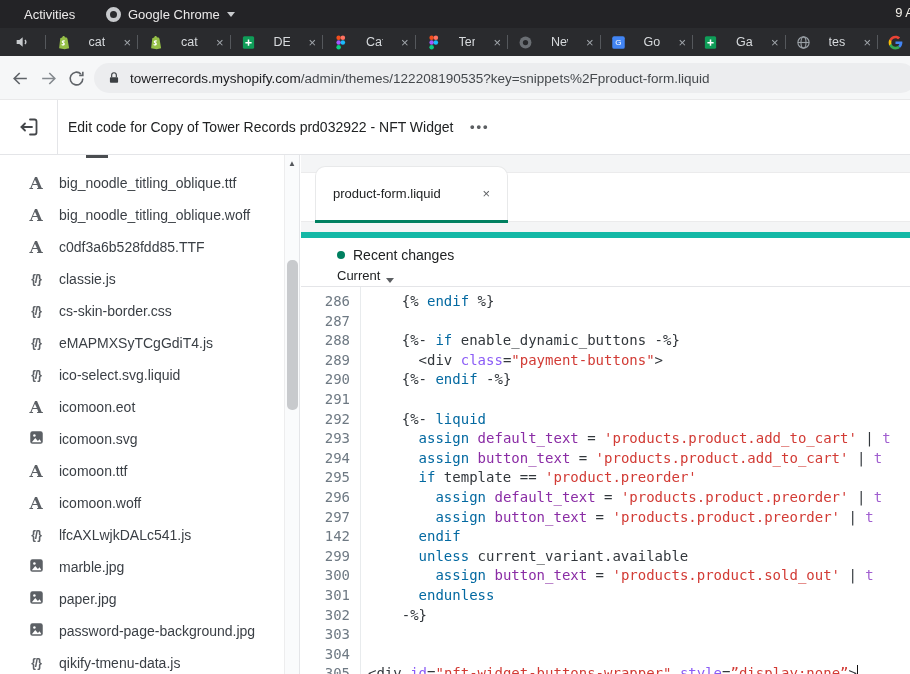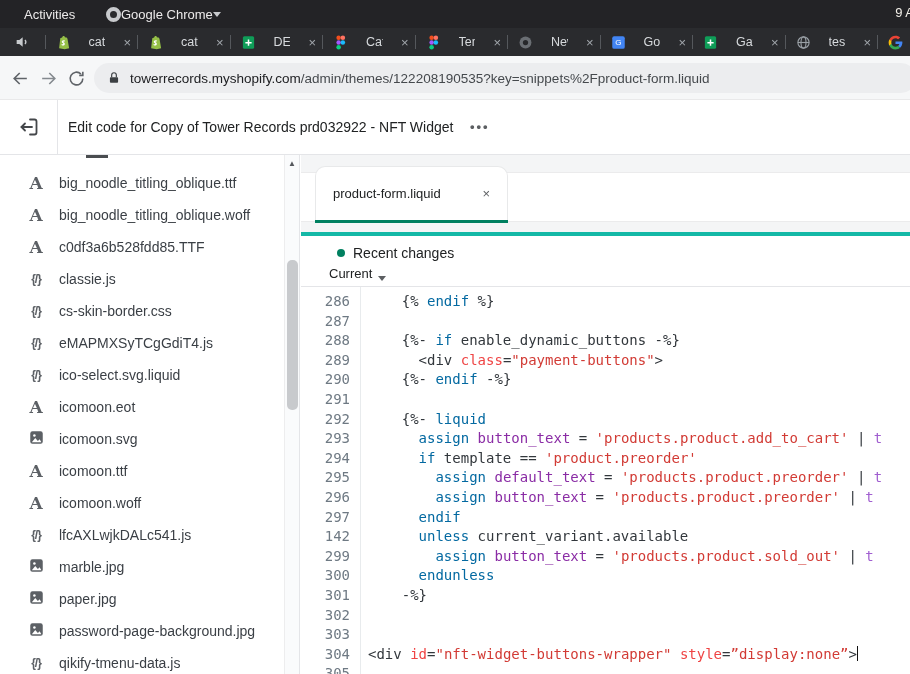--- a/index.html
+++ b/index.html
@@ -3,21 +3,21 @@
 <meta charset="utf-8">
 <style>
   html,body{margin:0;padding:0}
   body{width:910px;height:674px;overflow:hidden;position:relative;background:#fff;
        font-family:"Liberation Sans",sans-serif;-webkit-font-smoothing:antialiased}
 
   
   .sysbar{position:absolute;left:0;top:0;width:910px;height:28px;background:#232326;color:#eceaea;
           font-size:13px;display:flex;align-items:center}
   .activities{margin-left:24px}
-  .chrome-menu{position:absolute;left:106px;top:0;height:28px;display:flex;align-items:center;}
+  .chrome-menu{position:absolute;left:106px;top:0;height:28px;display:flex;align-items:center;gap:7px}
   .chrome-ball{width:7px;height:7px;border-radius:50%;background:#2a2b2e;border:4px solid #c8cacd}
   .tri-down{width:0;height:0;border-left:4px solid transparent;border-right:4px solid transparent;border-top:5px solid #c8cacd}
   .clock{position:absolute;right:-4px;top:5px;font-size:13px;color:#f2efe8;white-space:nowrap}
 
   
   .tabstrip{position:absolute;left:0;top:28px;width:910px;height:28px;background:#2a2b2e;display:flex}
   .speaker{width:45px;display:flex;align-items:center;justify-content:center}
   .btab{position:relative;flex:0 0 92.5px;width:92.5px;box-sizing:border-box;display:flex;align-items:center;
         gap:18px;padding:0 6px 0 11px;color:#d7dadd;font-size:12.5px;overflow:hidden}
   .btab::before{content:"";position:absolute;left:0;top:7px;bottom:7px;width:1px;background:#55585c}
@@ -57,37 +57,37 @@
   .sb-thumb{position:absolute;left:2px;width:11px;top:105px;height:150px;background:#c8cacd;border-radius:5px}
 
   
   .main{position:absolute;left:301px;top:155px;right:0;bottom:0;background:#f4f5f6;overflow:hidden}
   .tabrow-band{position:absolute;left:0;top:17px;right:0;height:48px;background:#fff;border-top:1px solid #ebebec;border-bottom:1px solid #ebebec}
   .etab{position:absolute;left:14px;top:11px;width:193px;height:54px;background:#fff;border:1px solid #e8e9ea;border-bottom:none;
         border-radius:10px 10px 0 0;box-sizing:border-box;display:flex;align-items:center;padding:0 17px}
   .etab-label{font-size:13px;color:#202223;flex:1}
   .etab-close{color:#5c5f62;font-size:13px}
   .etab-underline{position:absolute;left:14px;top:65px;width:193px;height:3px;background:#008060}
-  .panel{position:absolute;left:0;top:77px;right:0;height:55px;background:#fff;border-top:4px solid #14b8a6;border-bottom:1px solid #e4e5e8;box-sizing:border-box}
+  .panel{position:absolute;left:0;top:77px;right:0;height:55px;background:#fff;border-top:6px solid #14b8a6;border-bottom:1px solid #e4e5e8;box-sizing:border-box}
   .rc-row{display:flex;align-items:center;gap:8px;margin:9px 0 0 36px;font-size:14px;color:#202223}
   .rc-dot{width:8px;height:8px;border-radius:50%;background:#008060}
-  .cur-row{display:flex;align-items:flex-end;gap:6px;margin:5px 0 0 28px;font-size:13px;color:#202223}
+  .cur-row{display:flex;align-items:flex-end;gap:6px;margin:5px 0 0 36px;font-size:13px;color:#202223}
   .cur-caret{width:0;height:0;border-left:4px solid transparent;border-right:4px solid transparent;border-top:5px solid #5c5f62;margin-top:2px}
 
   .code{position:absolute;left:0;top:132px;right:0;bottom:0;background:#fff;font-family:"DejaVu Sans Mono",monospace;font-size:14px;overflow:hidden}
   .gutter{position:absolute;left:0;top:0;bottom:0;width:60px;border-right:1px solid #e8ebed;box-sizing:border-box;padding-top:5px}
   .lno{height:19.6px;line-height:19.6px;text-align:right;padding-right:10px;color:#6e7983}
   .lines{position:absolute;left:59px;top:0;right:0;bottom:0;padding:5px 0 0 8px}
   .cline{height:19.6px;line-height:19.6px;white-space:pre}
   .tk-p{color:#32373c}
   .tk-k{color:#0369a1;font-weight:normal}
   .tk-v{color:#8a2ca5}
   .tk-s{color:#d23b35}
   .tk-f{color:#a15fd0}
-  .tk-a{color:#ef4444}
+  .tk-a{color:#8b5cf6}
   .caret-i{display:inline-block;width:1.5px;height:15px;background:#111;vertical-align:-2px}
 </style>
 </head>
 <body>
 
 <div class="sysbar">
   <span class="activities">Activities</span>
   <div class="chrome-menu">
     <span class="chrome-ball"></span>
     <span>Google Chrome</span>
@@ -418,20 +418,21 @@
         <div class="lno">305</div>
       </div>
     <div class="lines" id="code-lines">
         <div class="cline"><span class="tk-p">    {% </span><span class="tk-k">endif</span><span class="tk-p"> %}</span></div>
         <div class="cline"></div>
         <div class="cline"><span class="tk-p">    {%- </span><span class="tk-k">if</span><span class="tk-p"> enable_dynamic_buttons -%}</span></div>
         <div class="cline"><span class="tk-p">      &lt;div </span><span class="tk-a">class</span><span class="tk-p">=</span><span class="tk-s">"payment-buttons"</span><span class="tk-p">&gt;</span></div>
         <div class="cline"><span class="tk-p">    {%- </span><span class="tk-k">endif</span><span class="tk-p"> -%}</span></div>
         <div class="cline"></div>
         <div class="cline"><span class="tk-p">    {%- </span><span class="tk-k">liquid</span></div>
+        <div class="cline"><span class="tk-p">      </span><span class="tk-k">assign</span><span class="tk-p"> </span><span class="tk-v">default_text</span><span class="tk-p"> = </span><span class="tk-s">'products.product.add_to_cart'</span><span class="tk-p"> | </span><span class="tk-f">t</span></div>
         <div class="cline"><span class="tk-p">      </span><span class="tk-k">assign</span><span class="tk-p"> </span><span class="tk-v">button_text</span><span class="tk-p"> = </span><span class="tk-s">'products.product.add_to_cart'</span><span class="tk-p"> | </span><span class="tk-f">t</span></div>
         <div class="cline"><span class="tk-p">      </span><span class="tk-k">if</span><span class="tk-p"> template == </span><span class="tk-s">'product.preorder'</span></div>
         <div class="cline"><span class="tk-p">        </span><span class="tk-k">assign</span><span class="tk-p"> </span><span class="tk-v">default_text</span><span class="tk-p"> = </span><span class="tk-s">'products.product.preorder'</span><span class="tk-p"> | </span><span class="tk-f">t</span></div>
         <div class="cline"><span class="tk-p">        </span><span class="tk-k">assign</span><span class="tk-p"> </span><span class="tk-v">button_text</span><span class="tk-p"> = </span><span class="tk-s">'products.product.preorder'</span><span class="tk-p"> | </span><span class="tk-f">t</span></div>
         <div class="cline"><span class="tk-p">      </span><span class="tk-k">endif</span></div>
         <div class="cline"><span class="tk-p">      </span><span class="tk-k">unless</span><span class="tk-p"> current_variant.available</span></div>
         <div class="cline"><span class="tk-p">        </span><span class="tk-k">assign</span><span class="tk-p"> </span><span class="tk-v">button_text</span><span class="tk-p"> = </span><span class="tk-s">'products.product.sold_out'</span><span class="tk-p"> | </span><span class="tk-f">t</span></div>
         <div class="cline"><span class="tk-p">      </span><span class="tk-k">endunless</span></div>
         <div class="cline"><span class="tk-p">    -%}</span></div>
         <div class="cline"></div>

